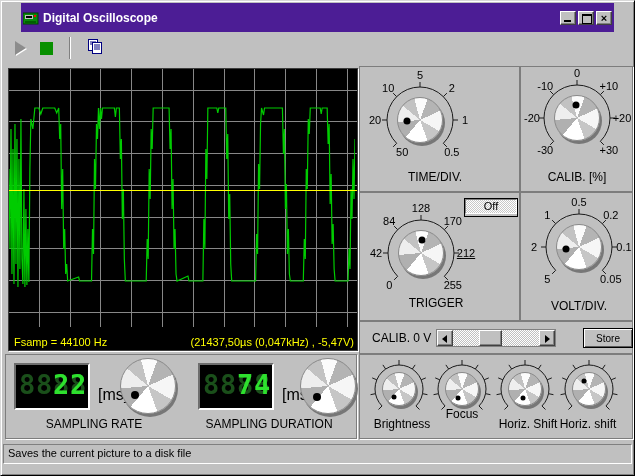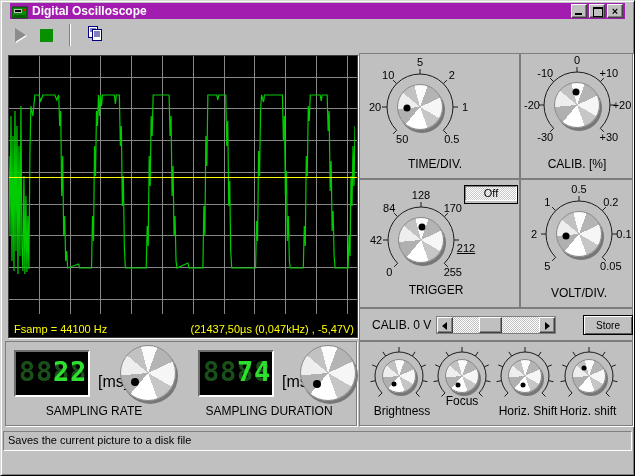--- a/index.html
+++ b/index.html
@@ -1,20 +1,20 @@
 <!DOCTYPE html>
 <html><head>
 <meta charset="utf-8">
 <style>
   html,body{margin:0;padding:0;background:#008080;font-family:"Liberation Sans",sans-serif;}
   .window{position:relative;width:635px;height:476px;box-sizing:border-box;background:#c0c0c0;
     border:1px solid;border-color:#d8d8d8 #000 #000 #d8d8d8;
     box-shadow:inset 1px 1px 0 #fff, inset -1px -1px 0 #808080;overflow:hidden;}
   
-  .titlebar{margin:2px 9px 0;height:16px;background:#a21caf;display:flex;align-items:center;padding:0 2px;gap:4px;}
+  .titlebar{margin:2px 20px 0;height:29px;background:#4c1d95;display:flex;align-items:center;padding:0 2px;gap:4px;}
   .title-text{color:#fff;font-weight:bold;font-size:12px;flex:1;white-space:nowrap;}
   .app-icon{width:16px;height:13px;display:inline-block;}
   .winbtns{display:flex;gap:2px;}
   .wbtn{width:16px;height:14px;background:#c0c0c0;border:1px solid;border-color:#fff #404040 #404040 #fff;
     box-shadow:inset -1px -1px 0 #808080;position:relative;padding:0;font-size:9px;line-height:11px;
     font-family:"Liberation Sans",sans-serif;font-weight:bold;color:#000;}
   .glyph-min{position:absolute;left:3px;bottom:2px;width:7px;height:2px;background:#000;}
   .glyph-max{position:absolute;left:3px;top:2px;width:8px;height:7px;border:1px solid #000;border-top-width:2px;}
   .glyph-close{position:absolute;left:0;top:0;right:0;bottom:0;text-align:center;font-size:11px;line-height:12px;font-weight:bold;}
   
@@ -211,21 +211,21 @@
             <line x1="23.33452377915607" y1="-23.334523779156065" x2="26.870057685088806" y2="-26.870057685088803" stroke="#1a1a1a"></line>
             <line x1="33" y1="0" x2="38" y2="0" stroke="#1a1a1a"></line>
             <line x1="23.33452377915607" y1="23.334523779156065" x2="26.870057685088806" y2="26.870057685088803" stroke="#1a1a1a"></line>
           </svg>
           <div class="knob-face" style="width: 44px; height: 44px; left: -23px; top: -23px;"></div>
           <span class="knob-label" style="left: -31.8198px; top: 31.8198px;">0</span>
           <span class="knob-label" style="left: -45px; top: -5.51091e-15px;">42</span>
           <span class="knob-label" style="left: -31.8198px; top: -31.8198px;">84</span>
           <span class="knob-label" style="left: 2.75546e-15px; top: -45px;">128</span>
           <span class="knob-label" style="left: 31.8198px; top: -31.8198px;">170</span>
-          <span class="knob-label" style="left: 45px; top: 8px; text-decoration: underline;">212</span>
+          <span class="knob-label" style="left: 45px; top: 0px; text-decoration: underline;">212</span>
           <span class="knob-label" style="left: 31.8198px; top: 31.8198px;">255</span>
           <div class="knob-dot" style="left: 0.890093px; top: -12.7289px; width: 7px; height: 7px;"></div>
         </div>
       <span class="caption" style="left:76px;top:103px;">TRIGGER</span>
       <div class="btn-stack" style="left:104px;top:5px;width:52px;height:17px;">
         <button class="latch-btn active">Off</button>
       </div>
     </div>
 
     <div class="group g-voltdiv">

